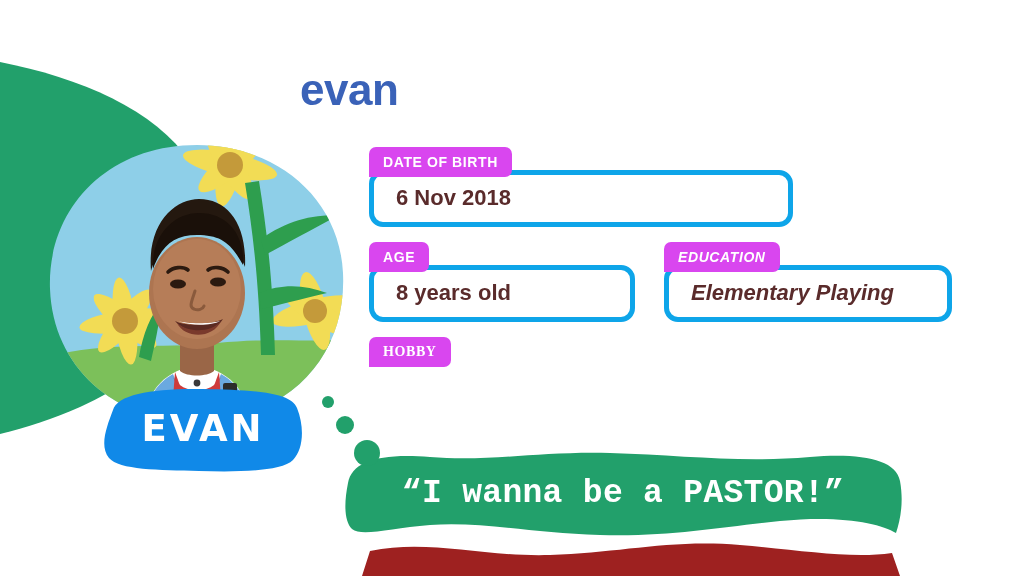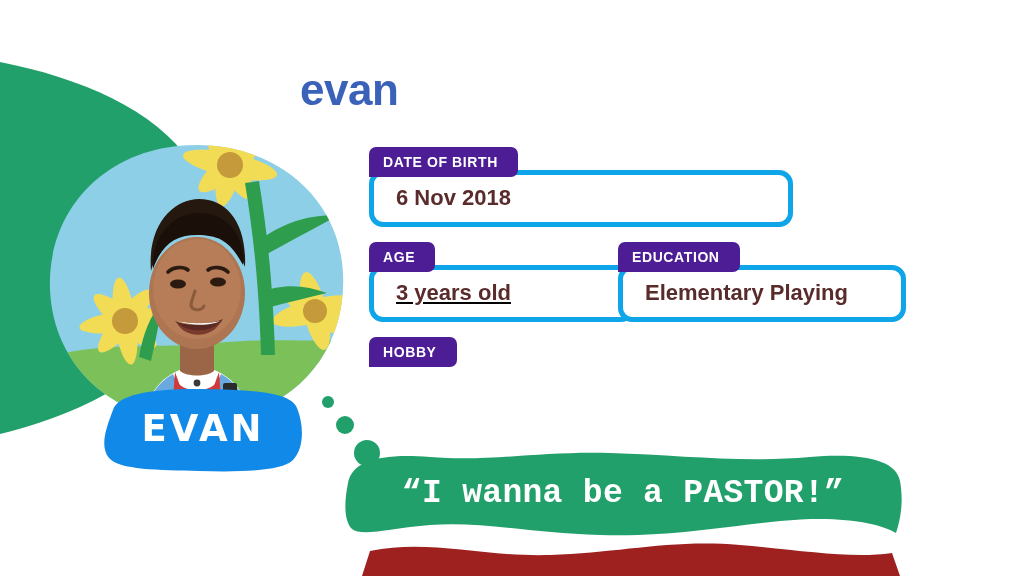--- a/index.html
+++ b/index.html
@@ -25,38 +25,38 @@
     position:absolute; left:300px; top:68px; z-index:5;
     font-size:44px; font-weight:700; letter-spacing:-0.5px;
     color:#3a62b8; line-height:1;
   }
 
   
   .cards { position:absolute; left:0; top:0; width:100%; height:100%; z-index:6; }
   .info-card { position:absolute; }
   .info-tab {
     position:relative; z-index:3; display:inline-block;
-    background:#4c1d95; color:#ffffff;
+    background:#d946ef; color:#ffffff;
     font-size:14px; font-weight:700; letter-spacing:0.6px;
-    padding:7px 20px 7px 14px;
+    padding:7px 14px 7px 14px;
     border-radius:7px 7px 7px 0;
     line-height:1.15;
   }
   .info-box {
     position:relative; z-index:2; margin-top:-7px;
     border:5px solid #0ea5e9; border-radius:14px;
     background:#ffffff;
     padding:9px 16px 10px 22px;
     color:#5a2b2b; font-size:22px; font-weight:600;
     line-height:1.25; white-space:nowrap;
   }
   .card-dob   { left:369px; top:147px; width:424px; }
-  .card-age   { left:369px; top:242px; width:266px;text-decoration:underline; }
-  .card-edu   { left:618px; top:242px; width:288px; }
-  .card-hobby { left:369px; top:337px; width:424px; }
+  .card-age   { left:369px; top:242px; width:266px; }
+  .card-edu   { left:664px; top:242px; width:288px;font-style:italic; }
+  .card-hobby { left:369px; top:337px; width:424px;font-family:Liberation Serif, serif; }
 
   
   .name-badge { position:absolute; left:95px; top:388px; width:216px; height:84px; z-index:7; }
   .name-badge svg { position:absolute; inset:0; width:100%; height:100%; }
   .name-badge .name-text {
     position:absolute; inset:0; display:flex;
     align-items:center; justify-content:center;
     color:#ffffff; font-size:37px; font-weight:700;
     letter-spacing:3px; font-family:"DejaVu Sans", sans-serif;
     padding-bottom:4px;
@@ -163,21 +163,21 @@
 
   <div class="cards">
 
     <div class="info-card card-dob">
       <div class="info-tab">DATE OF BIRTH</div>
       <div class="info-box">6 Nov 2018</div>
     </div>
 
     <div class="info-card card-age">
       <div class="info-tab">AGE</div>
-      <div class="info-box">3 years old</div>
+      <div class="info-box">8 years old</div>
     </div>
 
     <div class="info-card card-edu">
       <div class="info-tab">EDUCATION</div>
       <div class="info-box">Elementary Playing</div>
     </div>
 
     <div class="info-card card-hobby">
       <div class="info-tab">HOBBY</div>
     </div>

